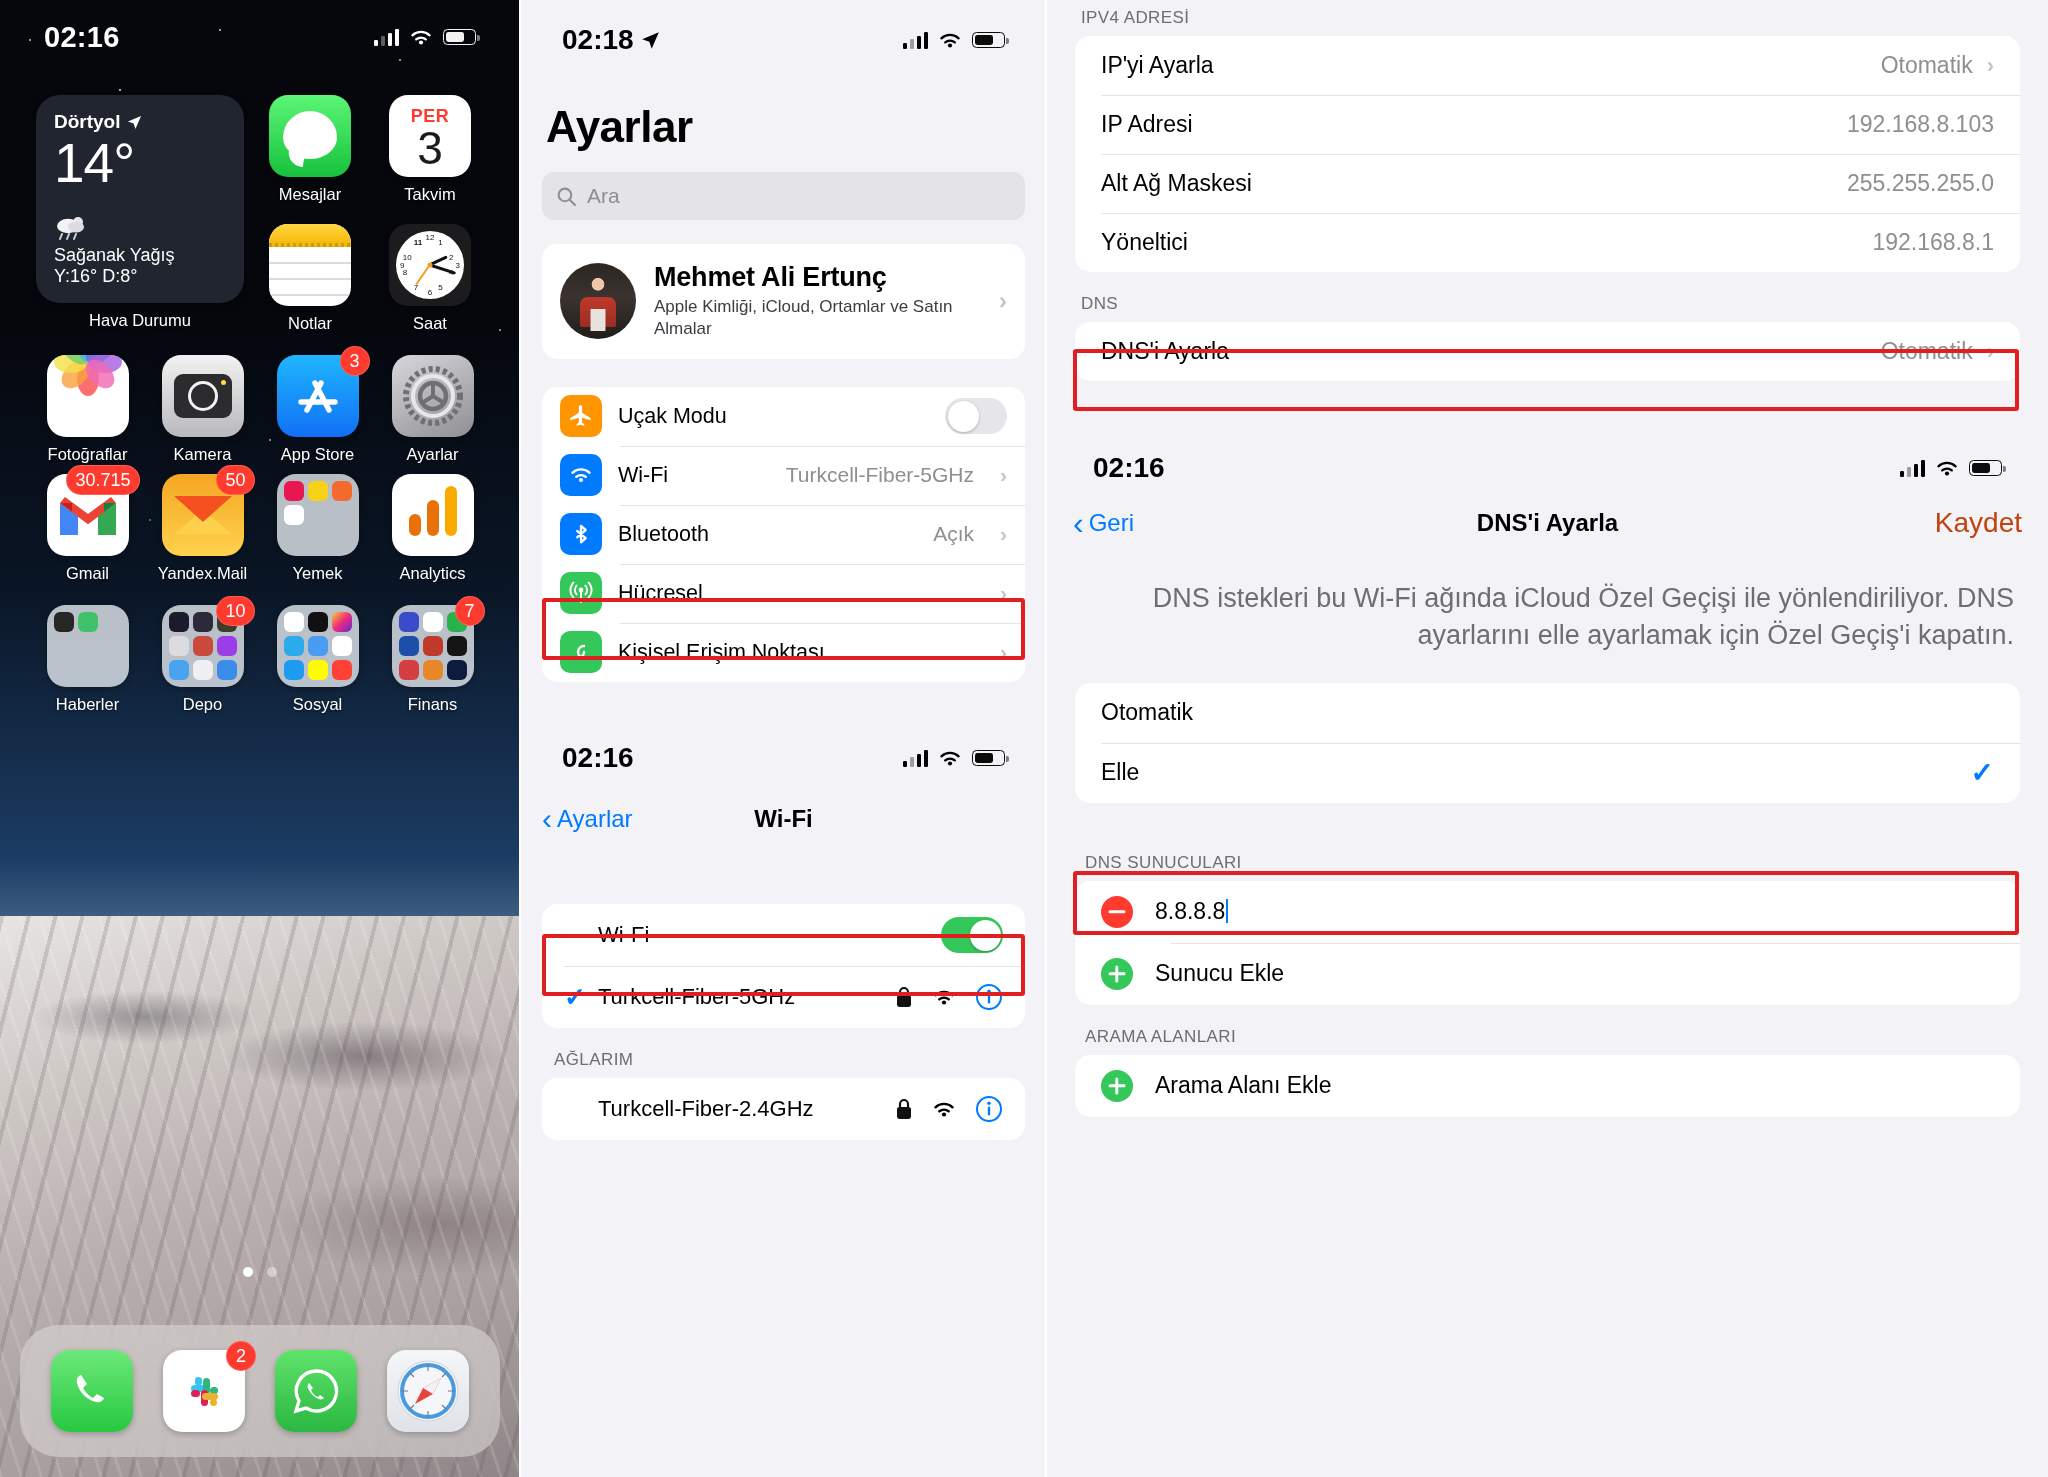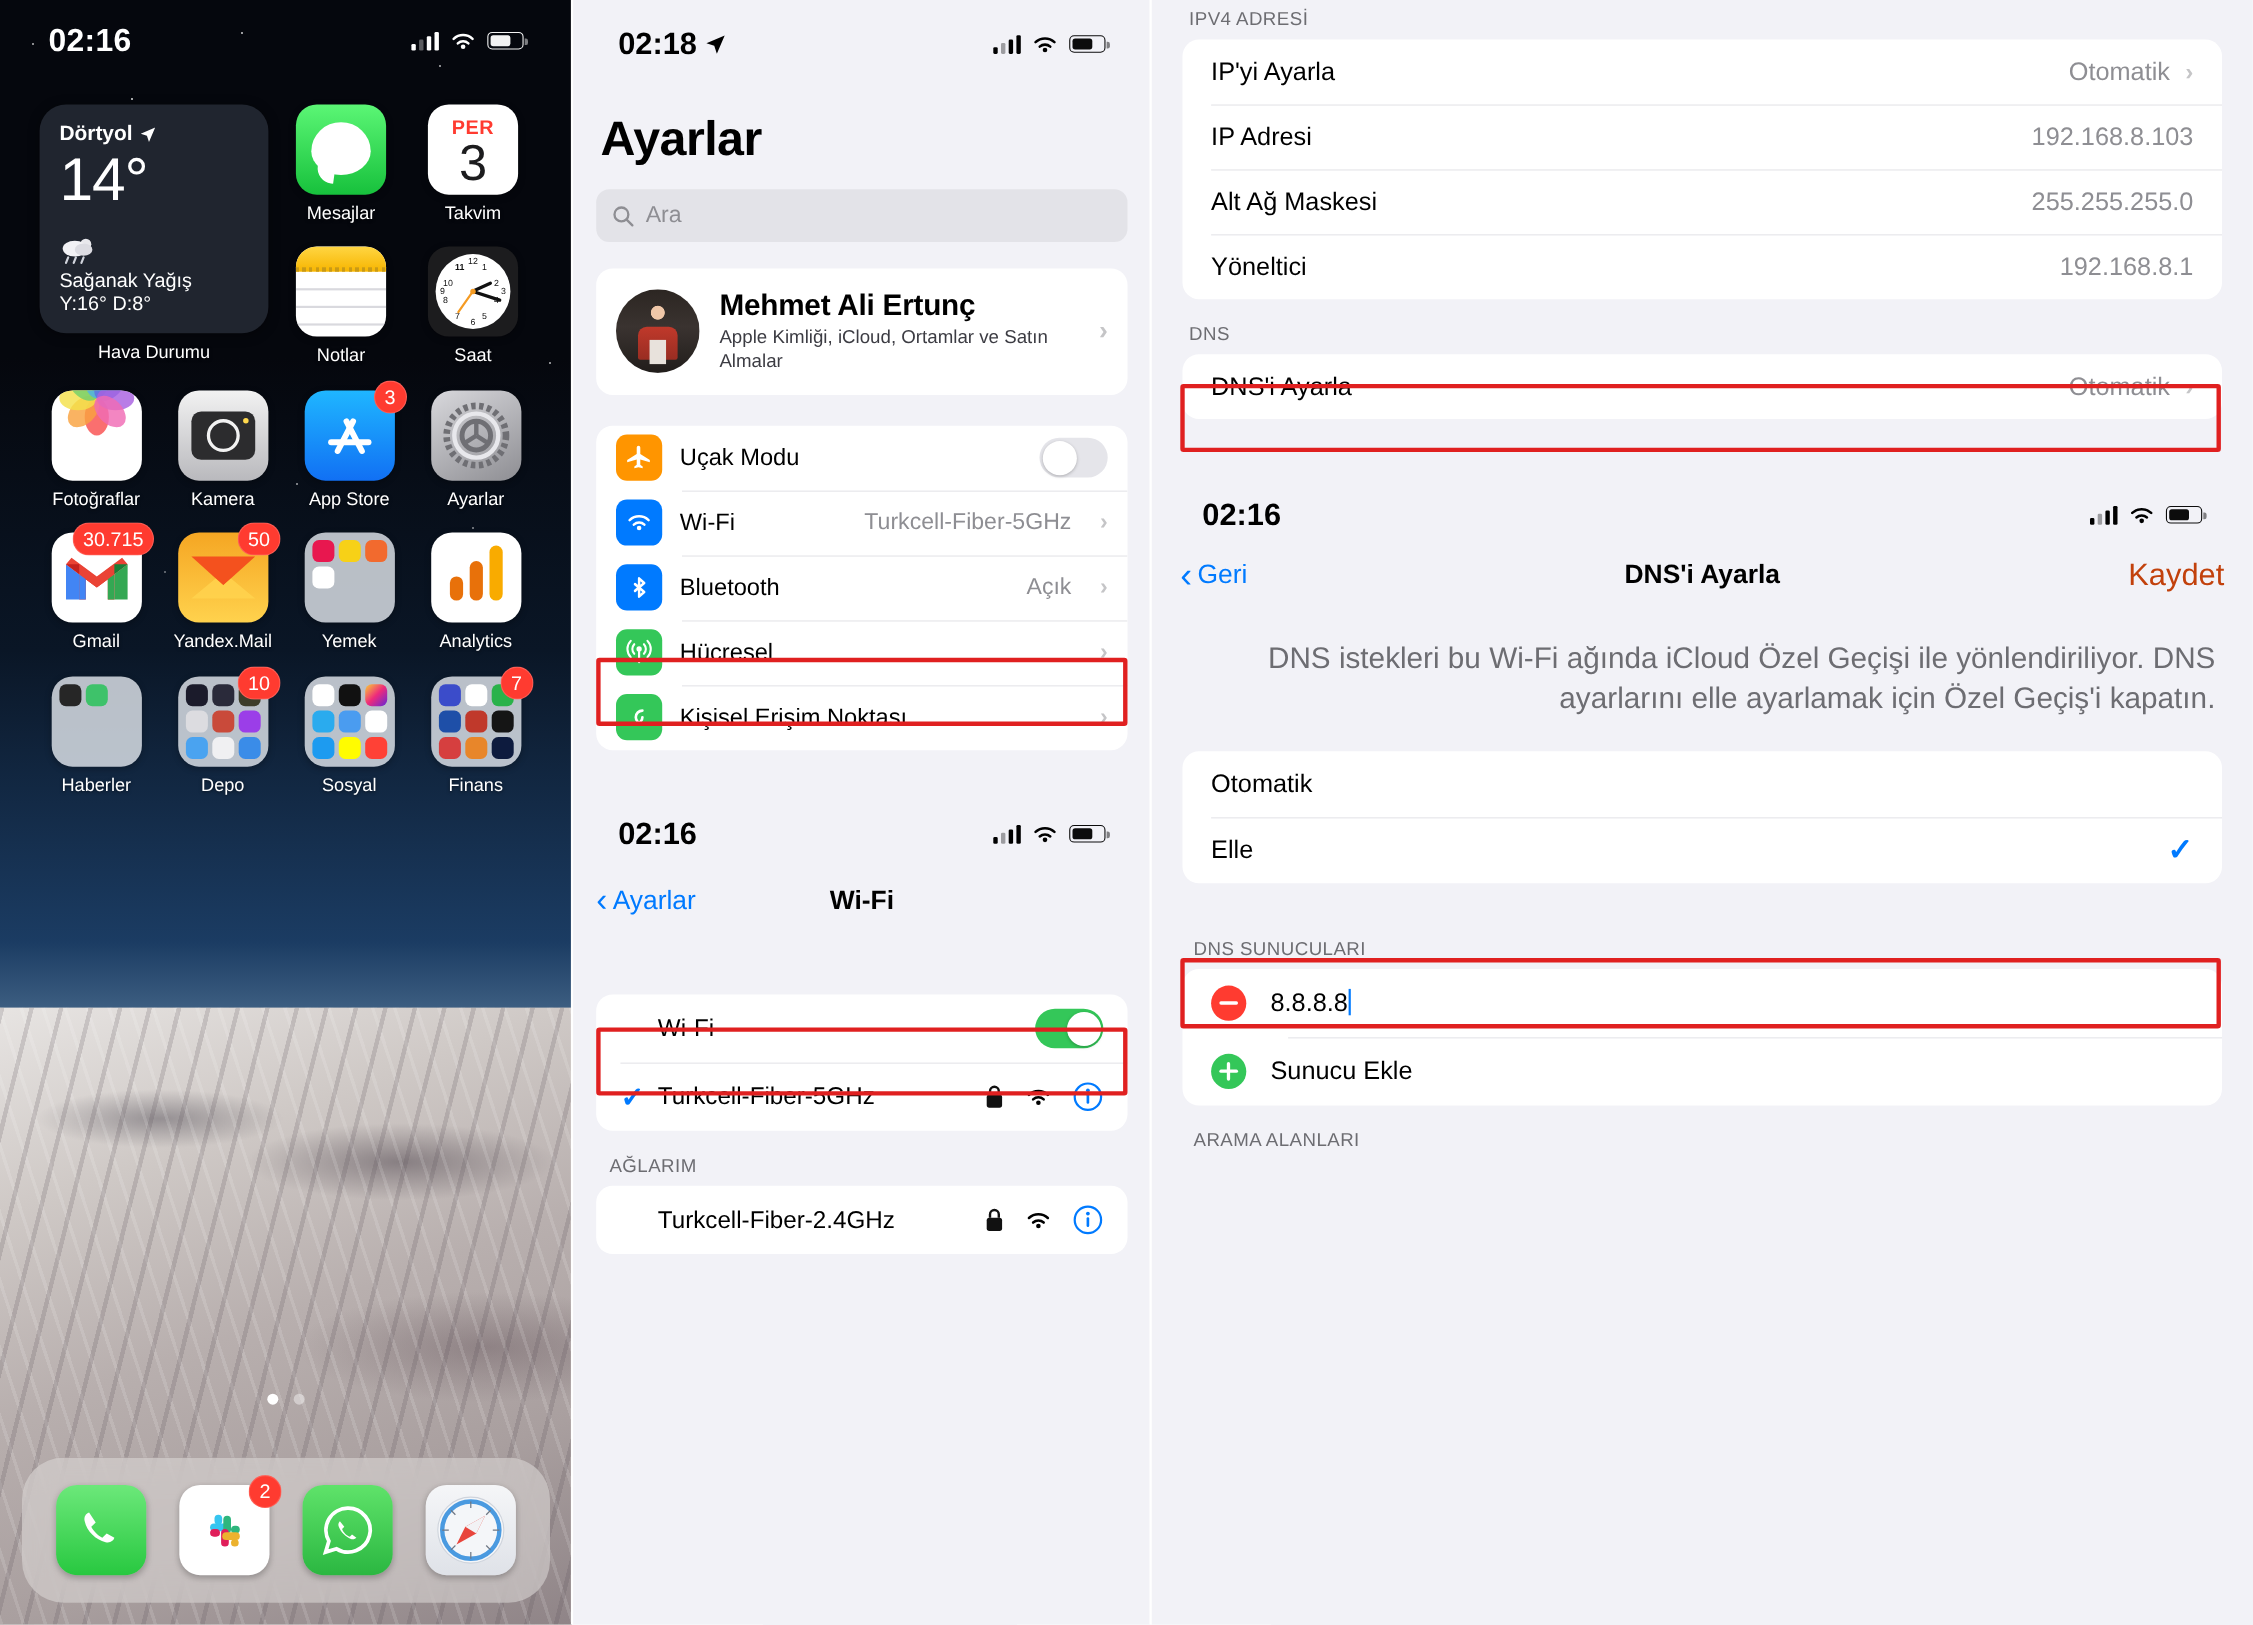--- a/index.html
+++ b/index.html
@@ -425,21 +425,21 @@
                   <line x1="31" y1="31" x2="42" y2="38"></line>
                   <line x1="31" y1="31" x2="20" y2="38"></line>
                 </g>
               </svg>
             </div>
           </div>
           <div class="hs-label">Ayarlar</div>
         </div>
       </div>
 
-      <div class="hs-row" style="margin-top:20px;align-items:center;">
+      <div class="hs-row" style="margin-top:10px;align-items:center;">
         <div class="hs-cell">
           <div class="iconwrap">
             <div class="appicon ic-gmail">
               <svg width="60" height="44" viewBox="0 0 60 44">
                 <path d="M2 42V10l12 9V42z" fill="#4285f4"></path>
                 <path d="M58 42V10L46 19v23z" fill="#34a853"></path>
                 <path d="M2 10l28 21 28-21-5-6-23 17-23-17z" fill="#ea4335"></path>
                 <path d="M14 19l16 12 16-12v23H14z" fill="#fff" opacity="0"></path>
                 <path d="M14 19v23h6V23l10 8 10-8v19h6V19L30 31z" fill="#d93025"></path>
                 <path d="M2 10l12 9v-9z" fill="#c5221f"></path>
@@ -912,20 +912,26 @@
           </div>
         </div>
         <div class="srow">
           <div class="circ plus"></div>
           <div class="dnsval">Sunucu Ekle</div>
         </div>
       </div>
 
       <div class="grp-head" style="padding-left:38px;">ARAMA ALANLARI</div>
 
+      <div class="card" style="margin:0 28px;">
+        <div class="srow">
+          <div class="circ plus"></div>
+          <div class="dnsval">Arama Alanı Ekle</div>
+        </div>
+      </div>
 
       <div class="hl-box" style="left:26px; top:443px; width:946px; height:64px;"></div>
     </div>
   </div>
 
   <div class="sep-v" style="left:519px;"></div>
   <div class="sep-v" style="left:1045px;"></div>
 </div>
 
 </body></html>

